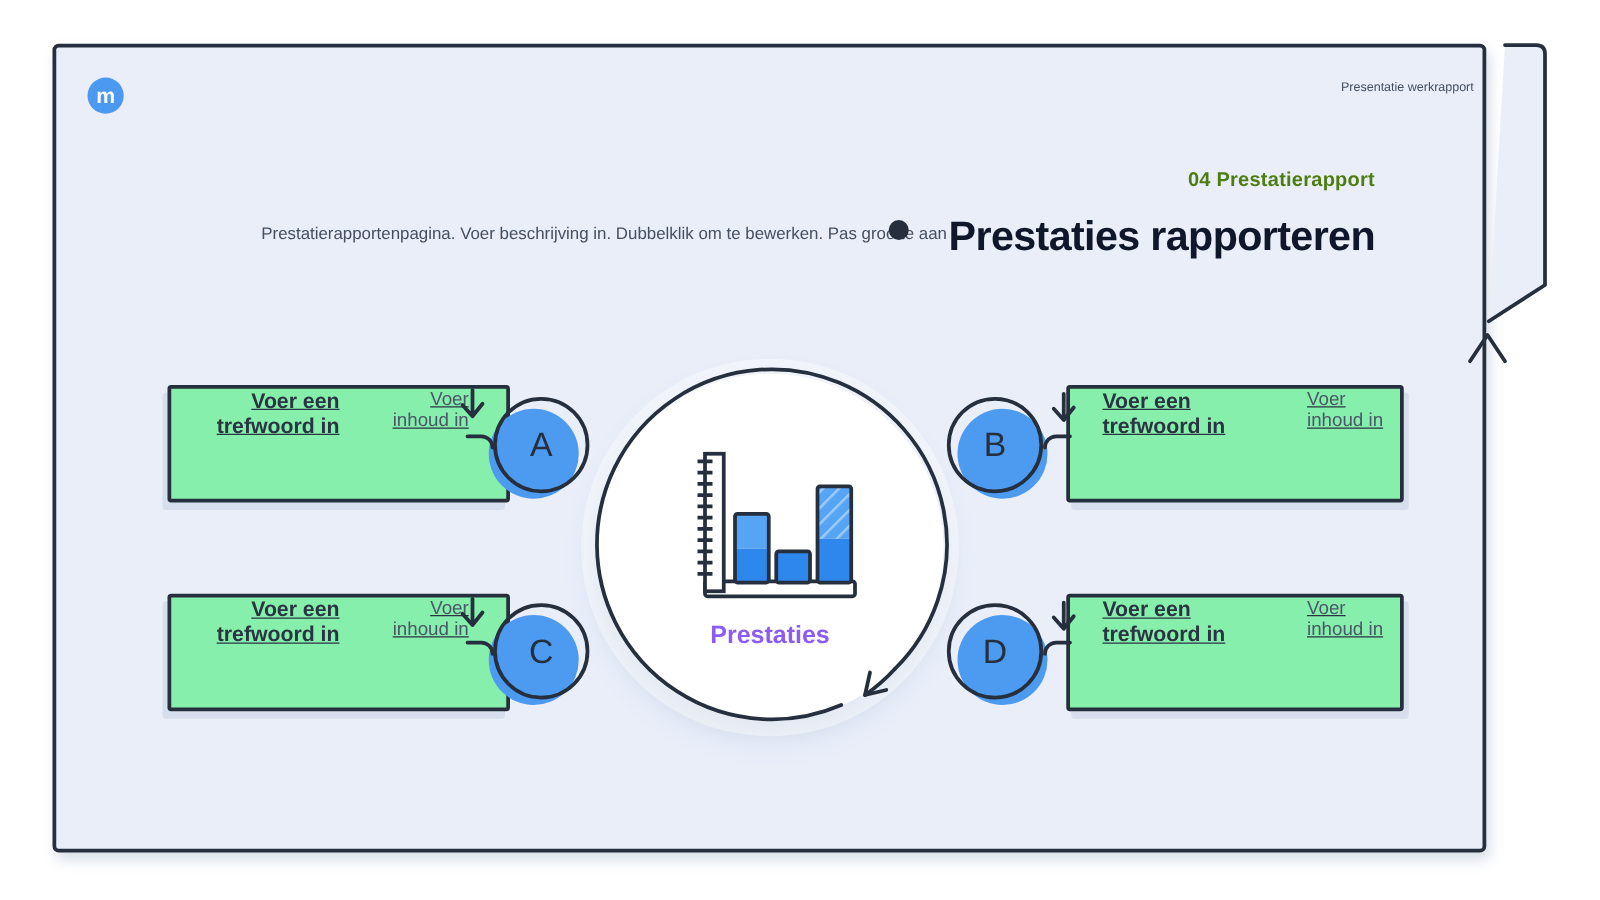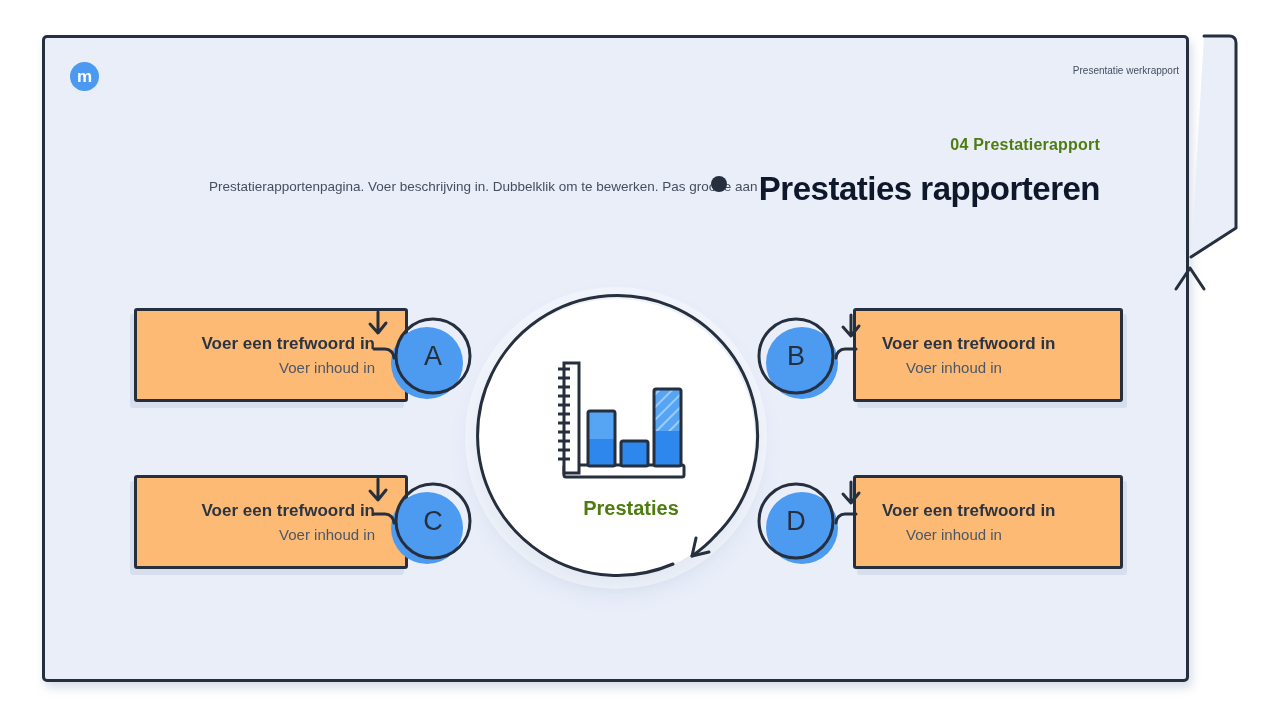--- a/index.html
+++ b/index.html
@@ -36,23 +36,23 @@
   .description{
     position:absolute;left:209px;top:179px;font-size:13.5px;color:#454f5e;
     white-space:nowrap;z-index:2;
   }
   .black-dot{
     position:absolute;left:711px;top:176px;width:16px;height:16px;border-radius:50%;
     background:#262f3d;z-index:2;
   }
   
   .callout-box{
-    position:absolute;width:238px;height:88px;background:#fdba74;
+    position:absolute;width:238px;height:88px;background:#86efac;
     border:3px solid #262f3d;border-radius:3px;z-index:3;
-    display:flex;flex-direction:column;justify-content:center;gap:5px;
+    display:flex;justify-content:center;gap:5px;text-decoration:underline;
   }
   .callout-box.left{text-align:right;padding-right:30px;box-shadow:-4px 6px 0 rgba(203,213,230,.6);}
   .callout-box.right{text-align:left;padding-left:26px;box-shadow:4px 6px 0 rgba(203,213,230,.6);}
   .kw{font-size:17px;font-weight:700;color:#2b3442;}
   .ct{font-size:15px;color:#4b5768;padding-left:24px;}
   .box-a{left:134px;top:308px;}
   .box-b{left:853px;top:308px;}
   .box-c{left:134px;top:475px;}
   .box-d{left:853px;top:475px;}
   
@@ -65,22 +65,22 @@
     display:flex;align-items:center;justify-content:center;
     font-size:27px;font-weight:500;color:#262f3d;
   }
   
   .center-circle{
     position:absolute;left:477px;top:299px;width:278px;height:278px;border-radius:50%;
     background:#ffffff;z-index:2;
     box-shadow:0 0 0 12px rgba(255,255,255,.4),0 10px 24px rgba(130,150,185,.28);
   }
   .center-label{
-    position:absolute;left:492px;top:497px;width:278px;text-align:center;
-    font-size:20px;font-weight:800;color:#4d7c0f;z-index:3;
+    position:absolute;left:477px;top:497px;width:278px;text-align:center;
+    font-size:20px;font-weight:800;color:#8b5cf6;z-index:3;
   }
   .chart-icon{position:absolute;left:548px;top:360px;z-index:3;}
   
   .overlay{position:absolute;left:0;top:0;z-index:5;pointer-events:none;}
 </style>
 </head>
 <body>
 
 <div class="slide"></div>
 

